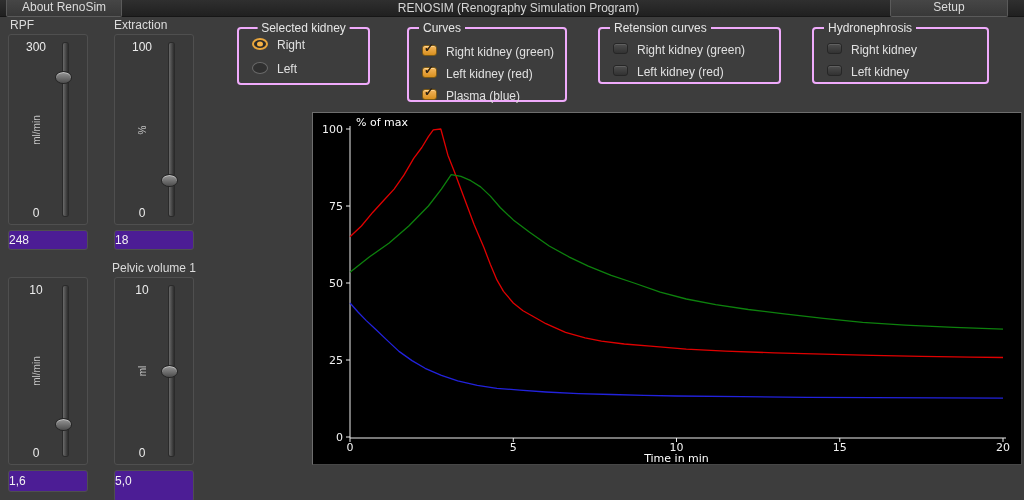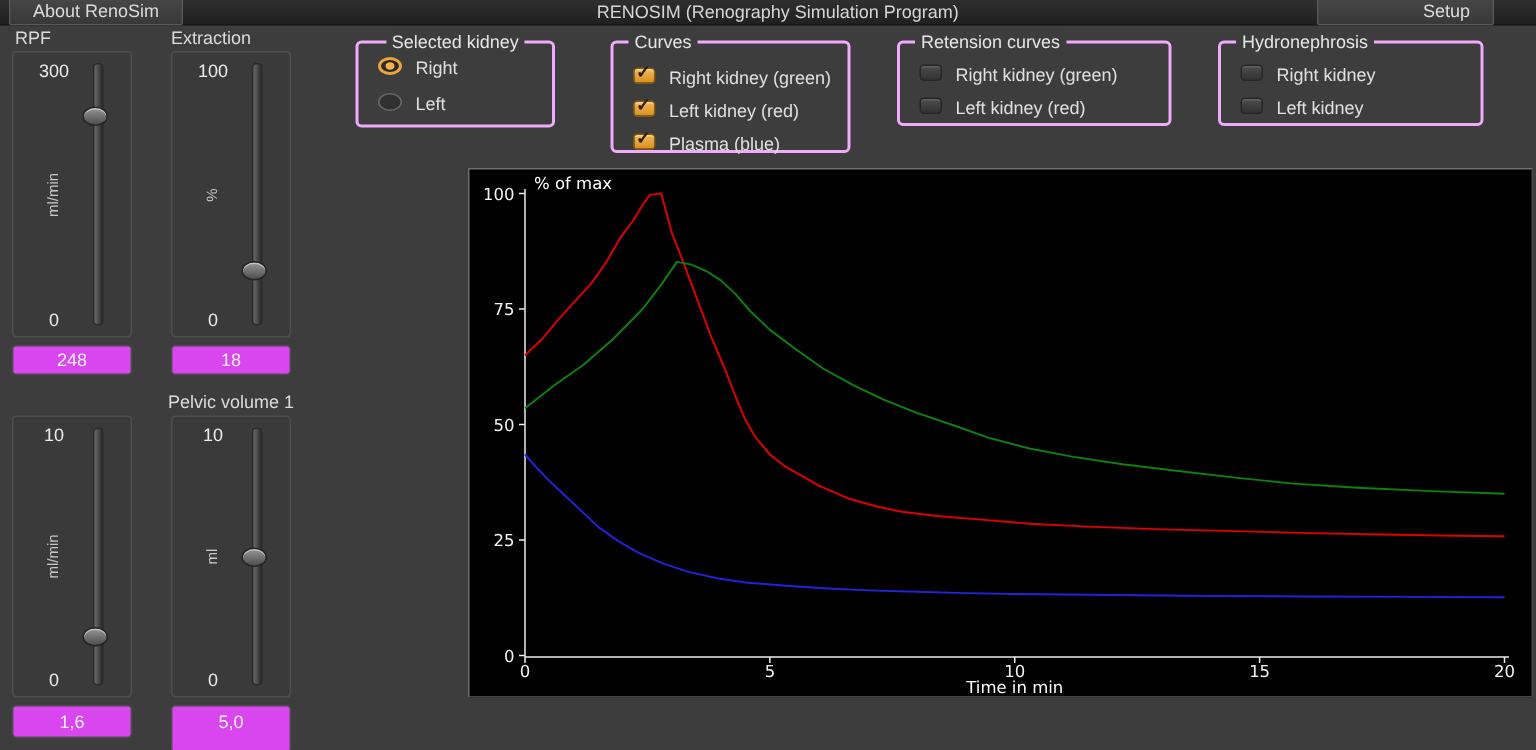--- a/index.html
+++ b/index.html
@@ -5,31 +5,31 @@
   *{box-sizing:border-box;margin:0;padding:0}
   html,body{width:1024px;height:500px}
   body{background:#3d3d3d;font-family:"Liberation Sans",sans-serif;color:#e0e0e0;overflow:hidden}
   #app{position:relative;width:1024px;height:500px;background:#3d3d3d}
 
   
   .menubar{position:absolute;left:0;top:0;width:1024px;height:17px;background:linear-gradient(#2f2f2f,#202020);border-bottom:1px solid #161616;font-size:12px;z-index:5}
   .menu-title{position:absolute;left:13px;right:0;top:0;height:19px;line-height:17px;text-align:center;color:#d6d6d6}
   .menu-item{position:absolute;top:0;height:17px;line-height:15px;padding:0 15px;background:linear-gradient(#464646,#383838);border:1px solid #5a5a5a;border-top:none;border-radius:0 0 2px 2px;color:#dcdcdc;cursor:default}
   .menu-item.about{left:6px}
-  .menu-item.setup{right:28px;width:118px;text-align:right}
+  .menu-item.setup{right:16px;width:118px;text-align:center}
 
   
   .slider-label{position:absolute;font-size:12px;color:#dcdcdc;white-space:nowrap}
   .slider-panel{position:absolute;width:80px;background:#3a3a3a;border:1px solid #4f4f4f;border-radius:3px}
   .s-max,.s-min{position:absolute;left:4px;width:46px;text-align:center;font-size:12px;color:#ececec}
   .s-max{top:5px}.s-min{bottom:4px}
   .s-unit{position:absolute;left:27px;top:50%;transform:translate(-50%,-50%) rotate(-90deg);font-size:10px;color:#c6c6c6;white-space:nowrap}
   .track{position:absolute;left:54px;top:8px;bottom:8px;width:5px;border-radius:2px;background:linear-gradient(to right,#6a6a6a,#2c2c2c);box-shadow:0 0 0 1px #2a2a2a}
   .thumb{position:absolute;left:46px;width:17px;height:13px;border-radius:50%;background:linear-gradient(#979797,#4d4d4d);border:1px solid #242424;box-shadow:inset 0 1px 0 #c4c4c4}
-  .value-box{position:absolute;width:80px;height:20px;background:#d946ef;border:1px solid #4f4f4f;border-radius:3px;text-align:center;font-size:12px;line-height:18px;color:#f2f2f2}
+  .value-box{position:absolute;width:80px;height:20px;background:#4c1d95;border:1px solid #4f4f4f;border-radius:3px;font-size:12px;line-height:18px;color:#f2f2f2}
 
   
   .groupbox{position:absolute;border:2px solid #f0abfc;border-radius:4px}
   .gb-title{position:absolute;top:-8px;left:10px;background:#3d3d3d;padding:0 4px;font-size:12px;color:#e6e6e6;white-space:nowrap}
   .gb-title.center{left:50%;transform:translateX(-50%)}
   .row{position:absolute;left:13px;height:14px;display:flex;align-items:flex-start;gap:9px;white-space:nowrap}
   .row-label{font-size:12px;color:#e0e0e0}
   .checkbox{width:15px;height:11px;border-radius:3px;background:linear-gradient(#4e4e4e,#323232);border:1px solid #262626;box-shadow:inset 0 1px 0 #606060;position:relative;flex:0 0 auto}
   .checkbox .mark{display:none;position:absolute;left:1px;top:-4px;font-size:12px;font-weight:bold;color:#2b2013;line-height:12px}
   .checkbox.on{background:linear-gradient(#f4b55c,#d8901f);border-color:#7c5a16;box-shadow:inset 0 1px 0 #ffd28a}

